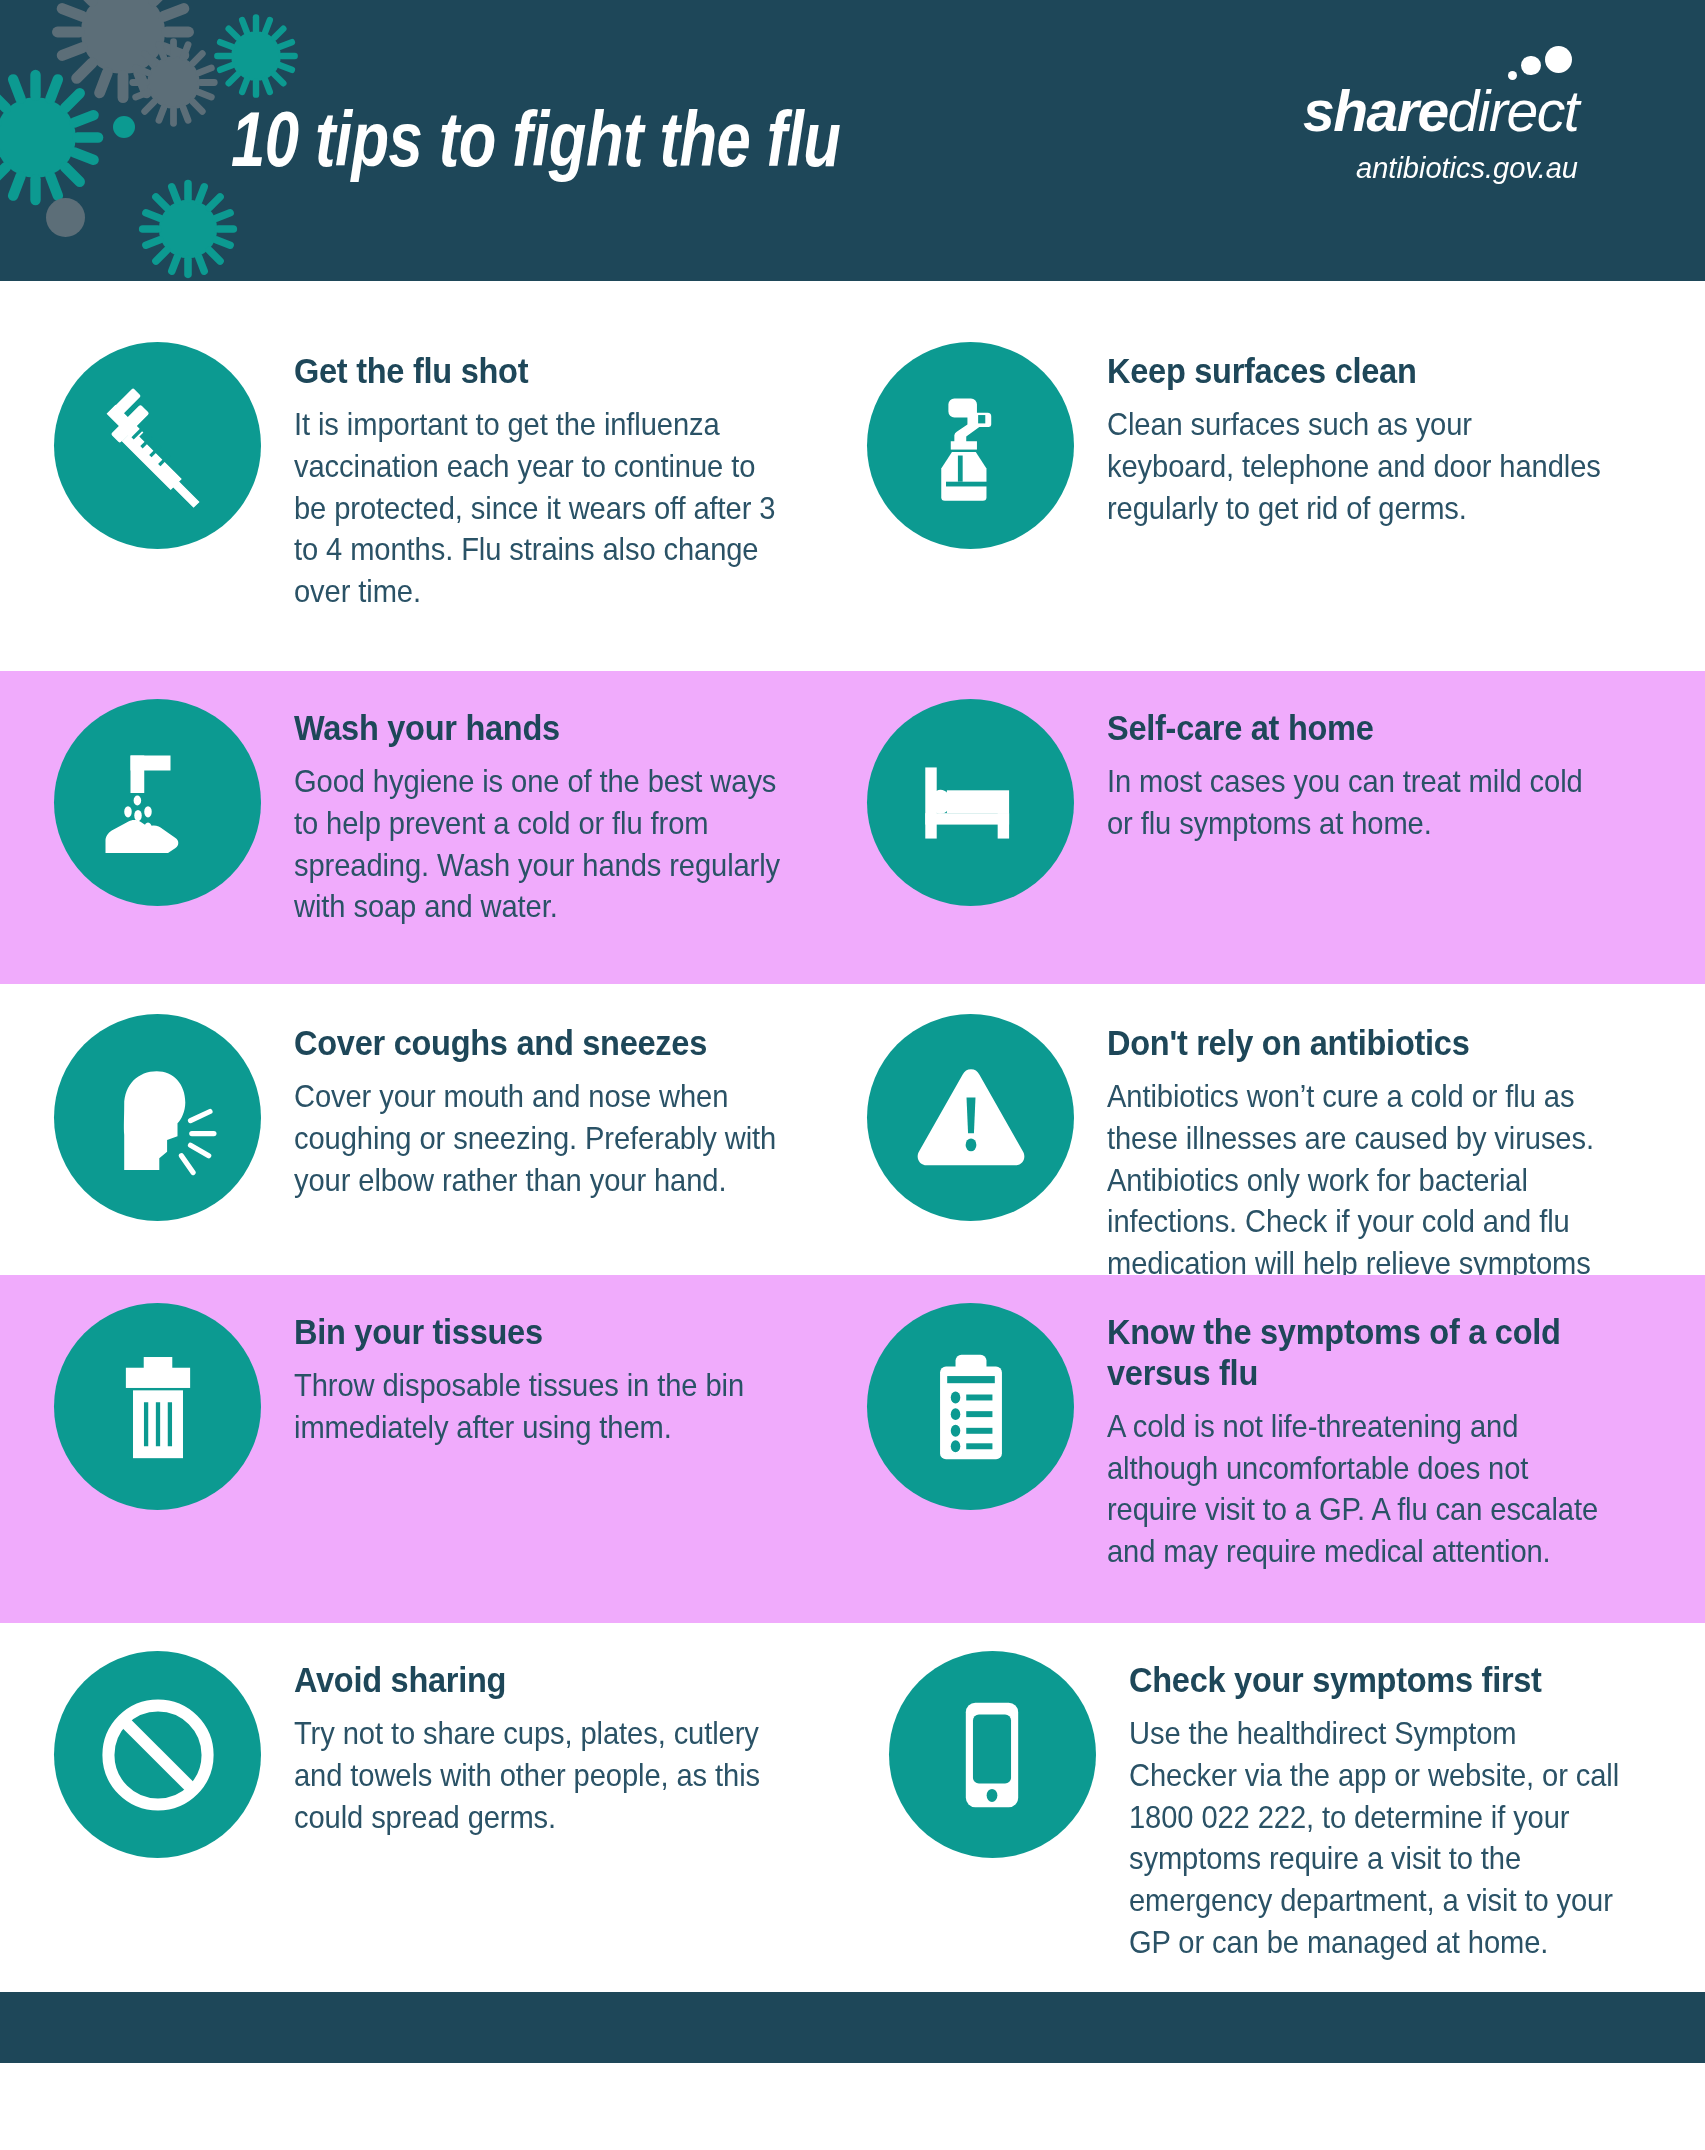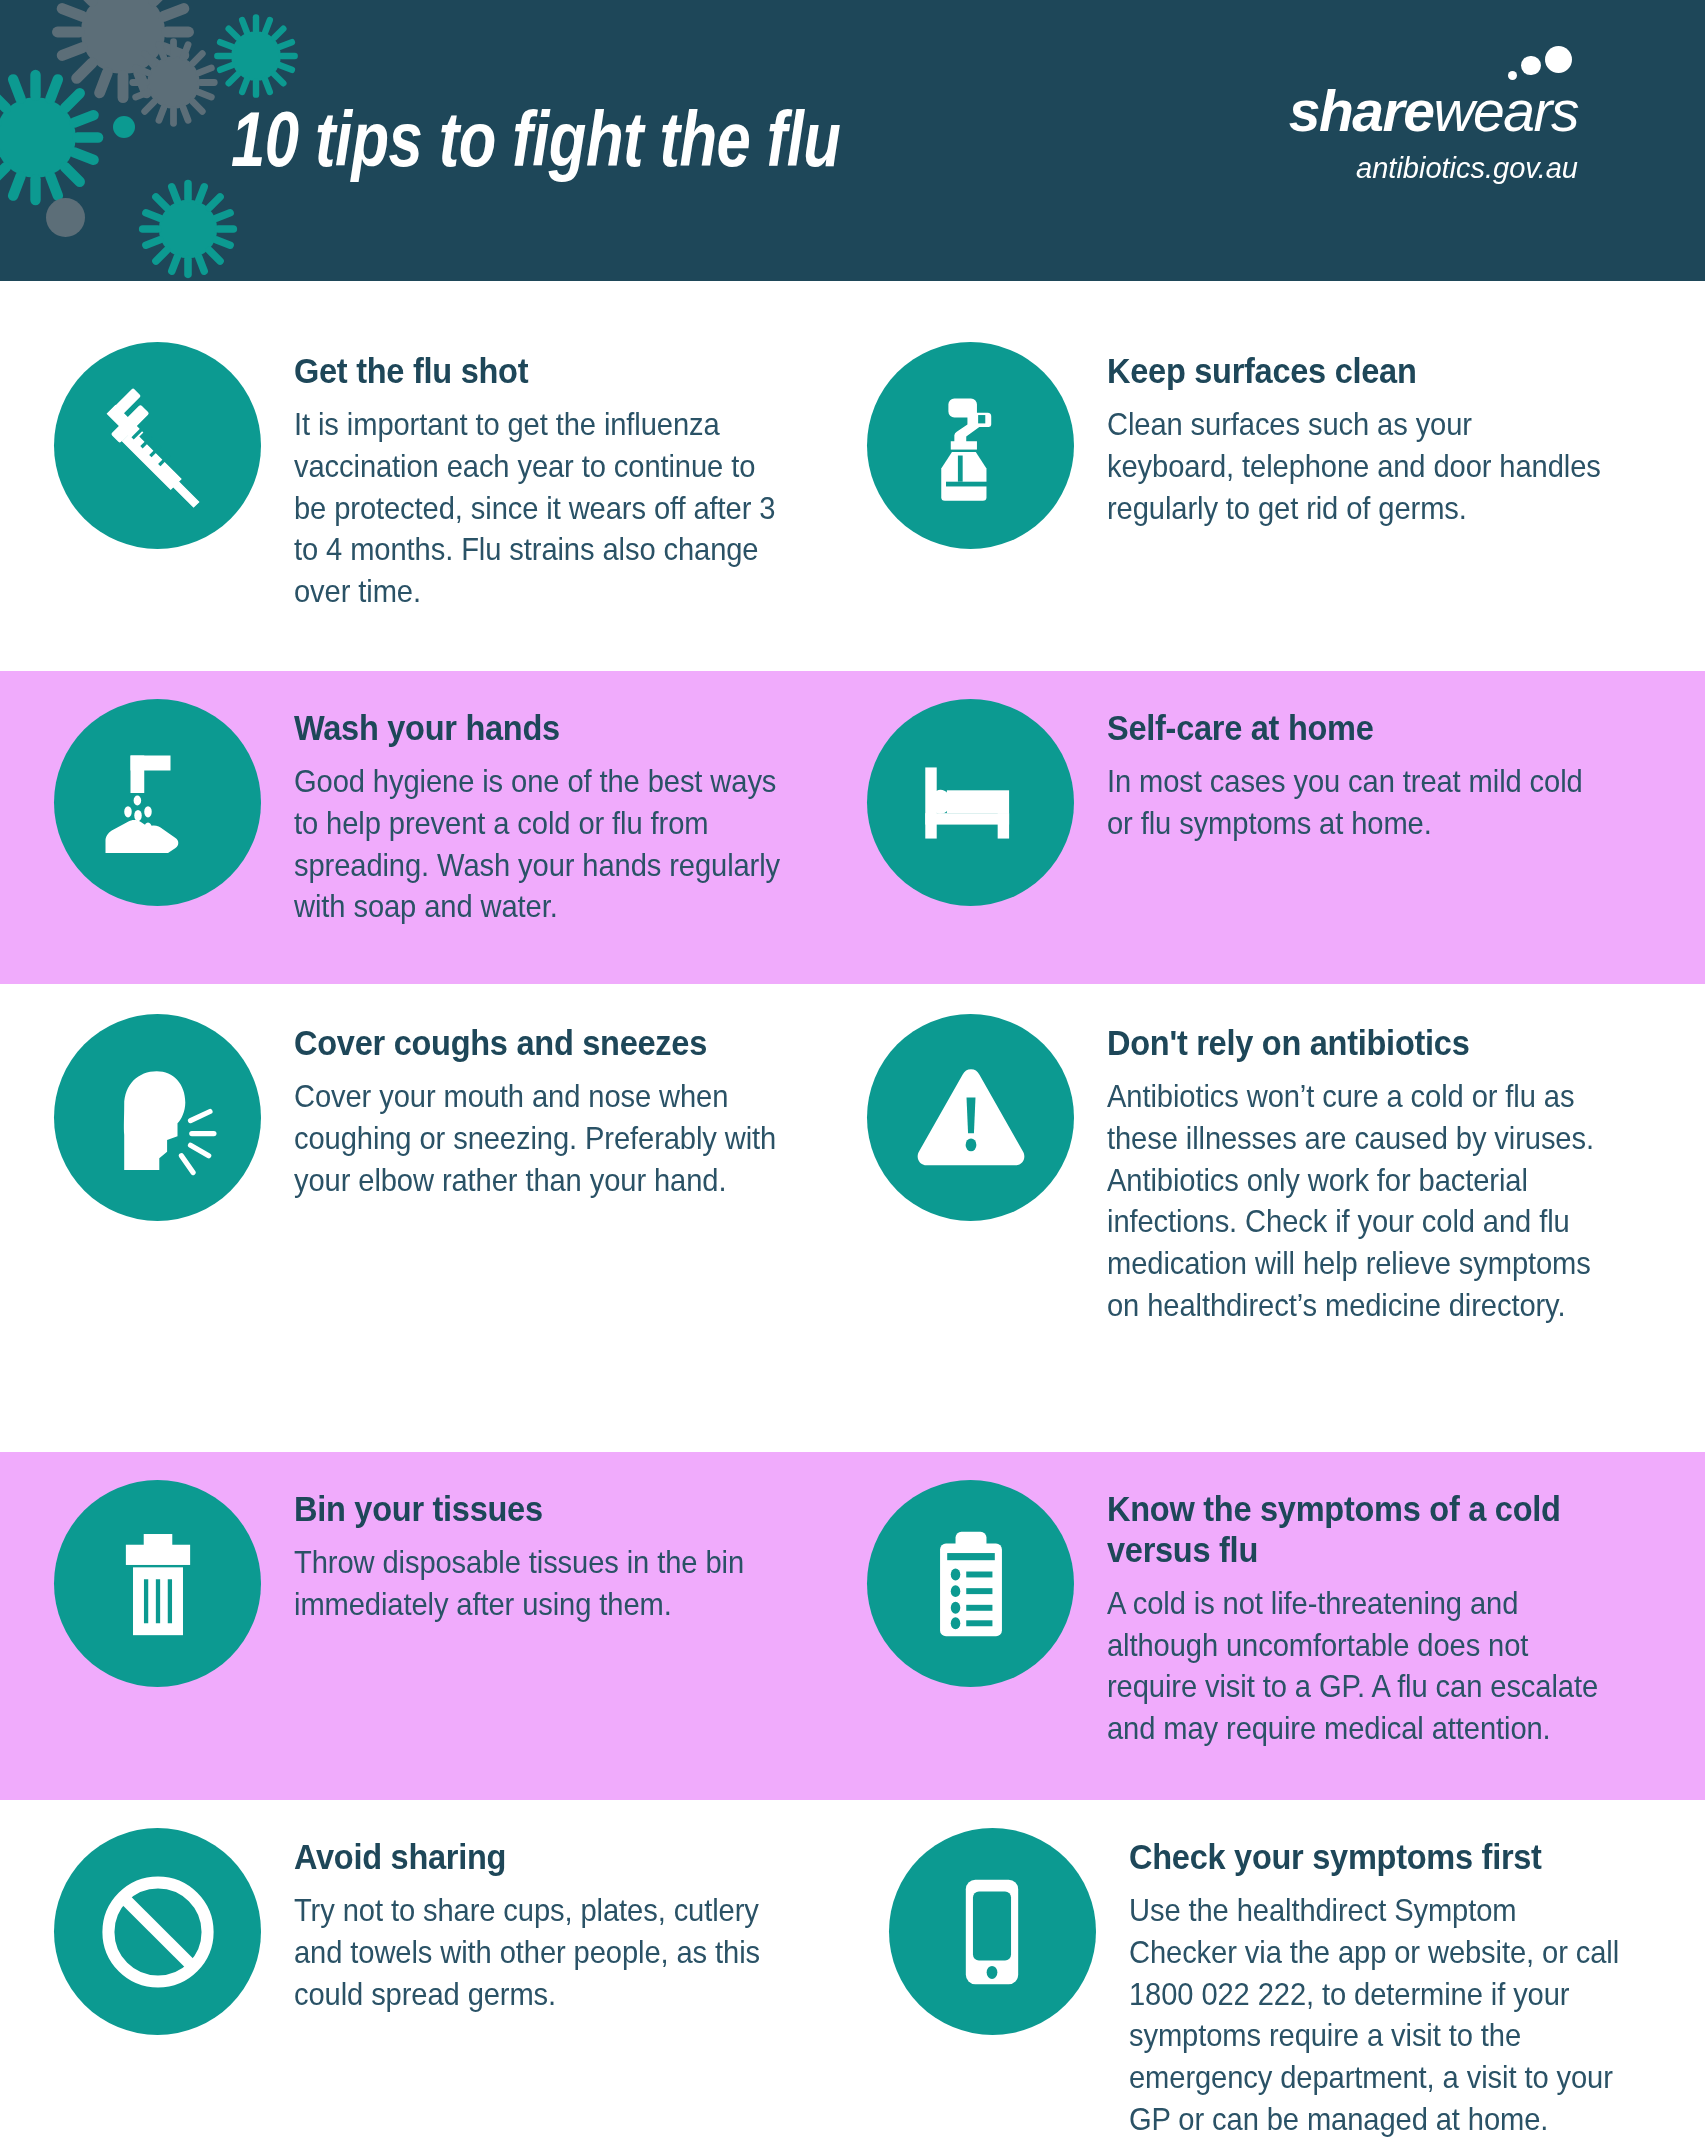--- a/index.html
+++ b/index.html
@@ -148,21 +148,21 @@
     line-height: 1.37;
     letter-spacing: -0.1px;
     max-width: 521px;
     transform: scaleX(0.955);
     transform-origin: left top;
   }
 
   
   .band-1 { height: 356px; }
   .band-2 { height: 313px; }
-  .band-3 { height: 468px; }
+  .band-3 { height: 291px; }
   .band-4 { height: 348px; }
   .band-5 { height: 369px; }
 
   .band-1 .row { padding-top: 27px; margin-top: 34px; }
   .band-2 .row { padding-top: 28px; }
   .band-3 .row { padding-top: 30px; }
   .band-4 .row { padding-top: 28px; }
   .band-5 .row { padding-top: 28px; gap: 44px; }
 
   .footer {
@@ -303,21 +303,21 @@
   </div>
 
   <div class="header-title">10 tips to fight the flu</div>
 
   <div class="logo-block">
     <div class="logo-dots">
       <i class="dot-sm"></i>
         <i class="dot-md"></i>
         <i class="dot-lg"></i>
     </div>
-    <div class="logo-wordmark"><span class="bold">share</span><span class="light">wears</span></div>
+    <div class="logo-wordmark"><span class="bold">share</span><span class="light">direct</span></div>
     <div class="logo-url">antibiotics.gov.au</div>
   </div>
 </div>
 
 <div class="band white band-1">
   <div class="row">
     <div class="tip left">
       <div class="icon-circle">
         <svg width="127" height="127" viewBox="0 0 100 100">
           <g fill="#ffffff" stroke="#ffffff">

